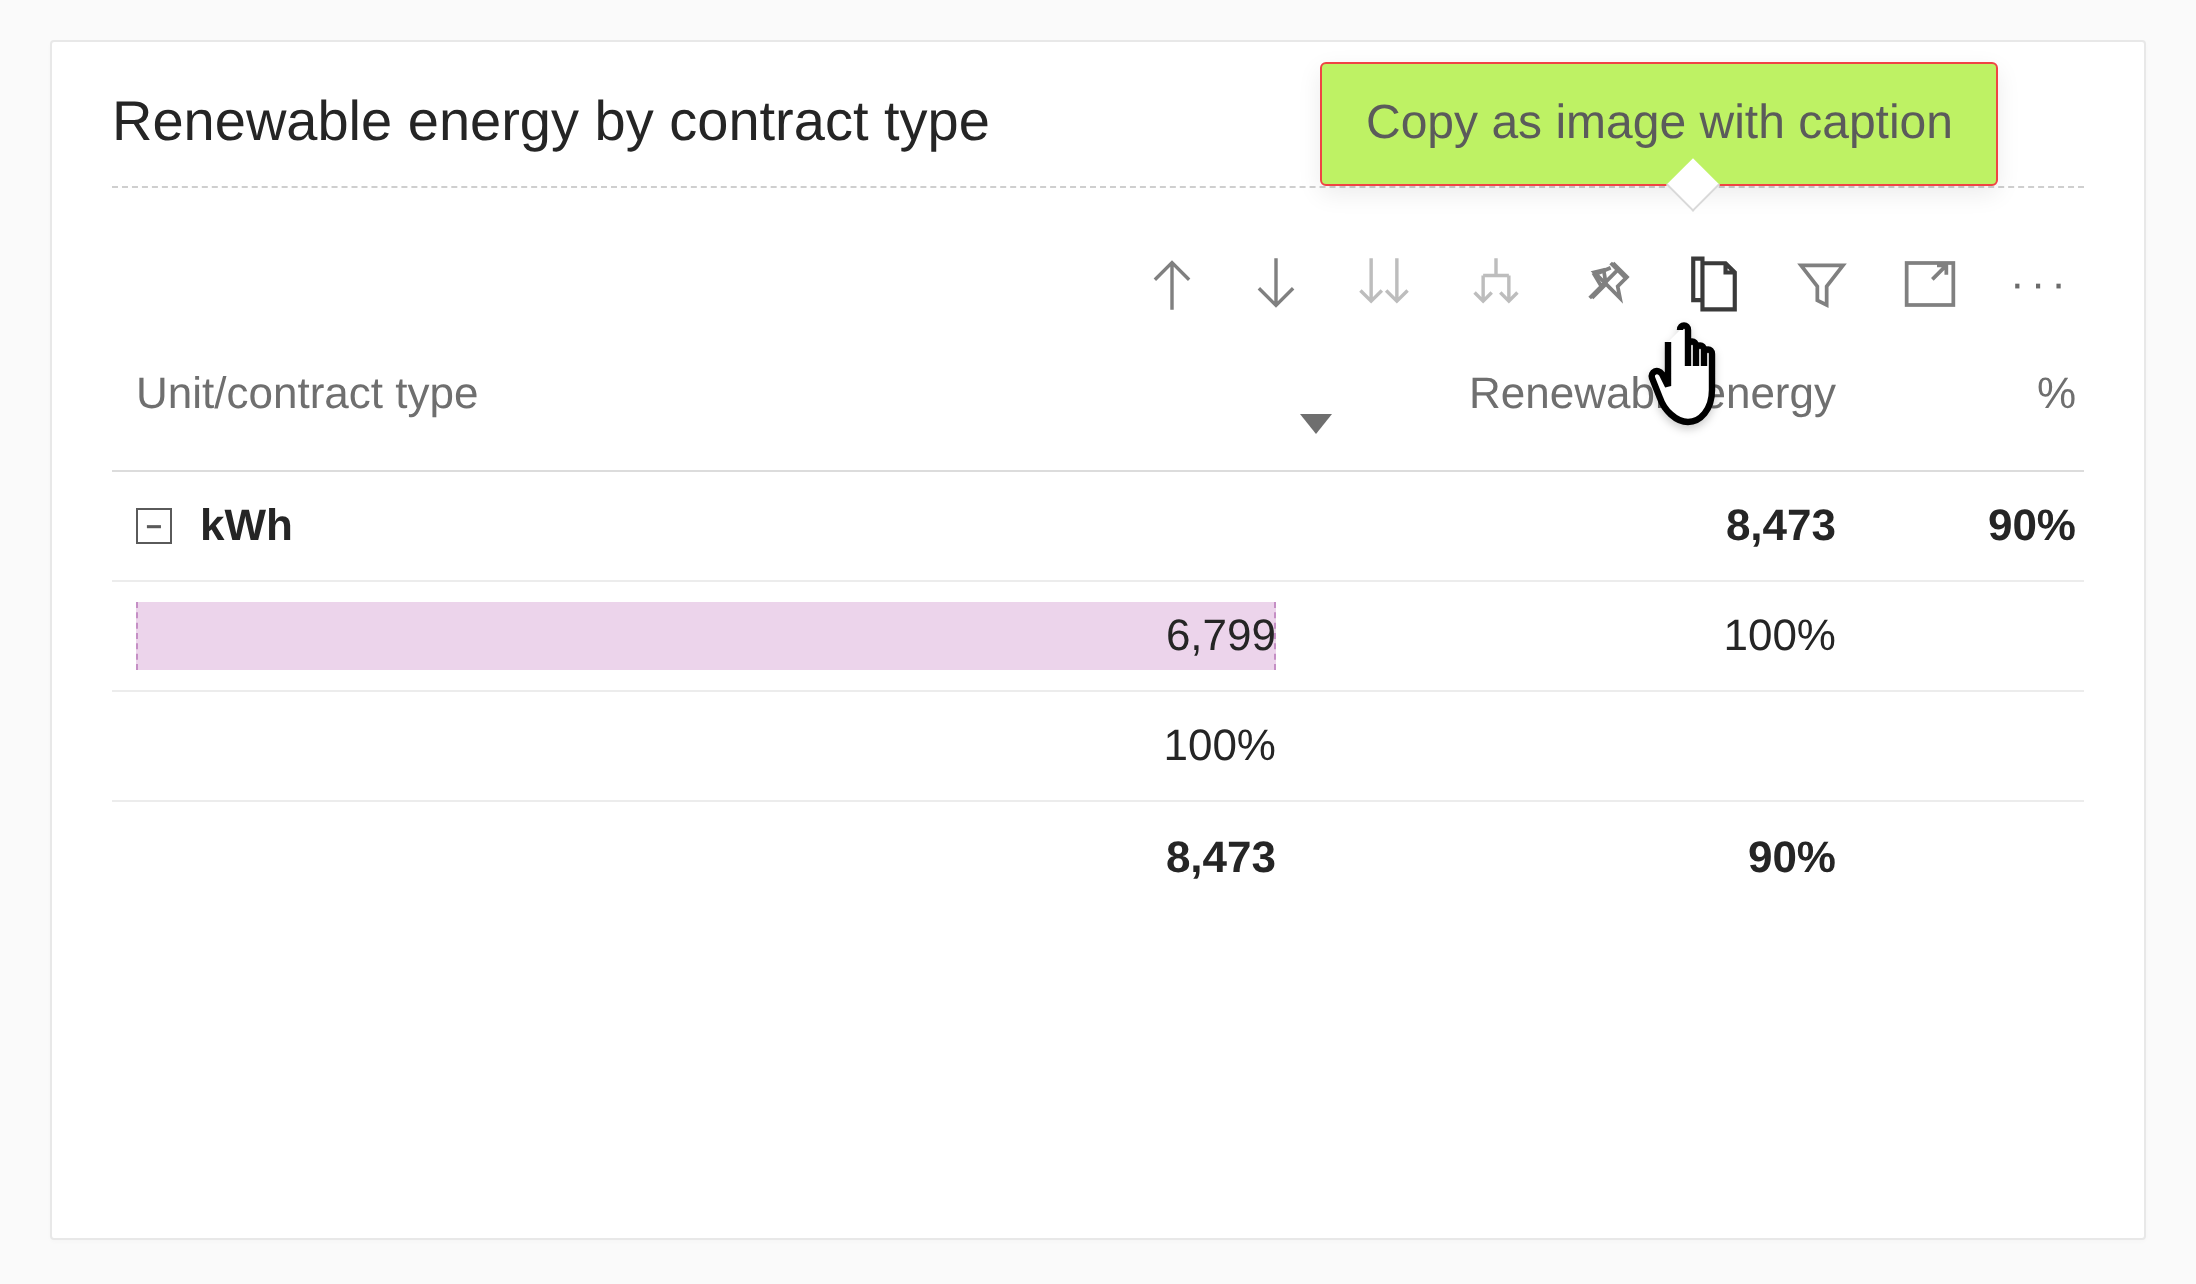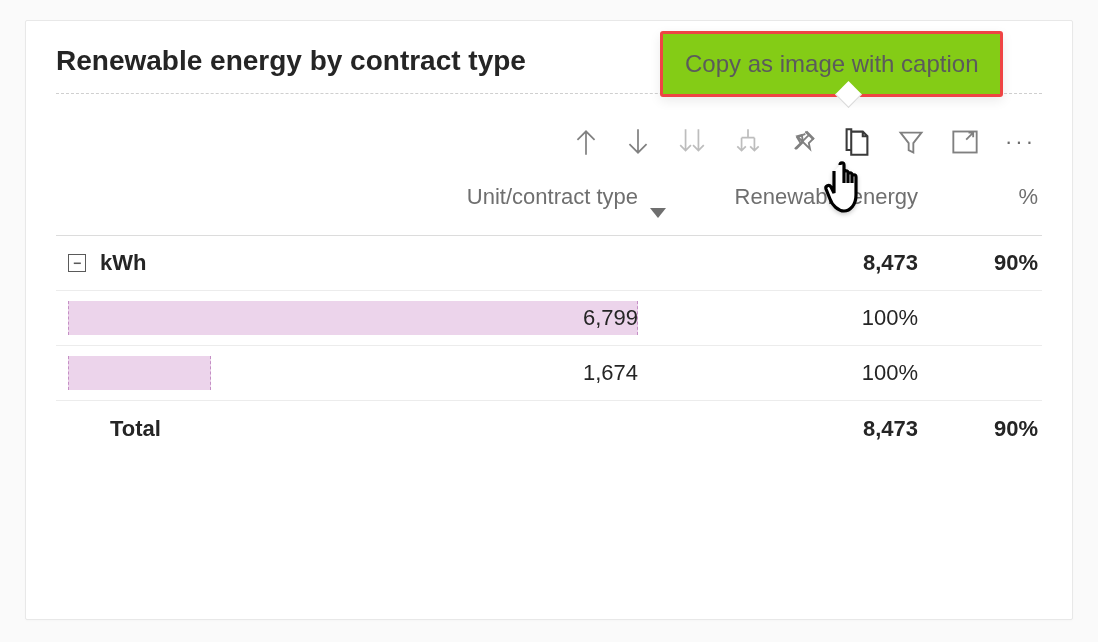--- a/index.html
+++ b/index.html
@@ -16,21 +16,21 @@
       border: 1px solid #e8e8e8;
       border-radius: 2px;
       width: 1048px;
       height: 600px;
       padding: 24px 30px 0 30px;
       position: relative;
       box-shadow: 0 1px 2px rgba(0,0,0,0.02);
     }
     .card-title {
       font-size: 28px;
-      font-weight: 700;
+      font-weight: 400;
       color: #252525;
       margin-bottom: 16px;
     }
     .toolbar {
       position: absolute;
       top: 106px;
       right: 36px;
       display: flex;
       align-items: center;
       gap: 26px;
@@ -47,22 +47,22 @@
     .overflow-dots {
       font-size: 22px;
       color: #6b6b6b;
       letter-spacing: 3px;
     }
 
     .tooltip {
       position: absolute;
       top: 10px;
       left: 634px;
-      background: #84cc16;
-      border: 3px solid #ef4444;
+      background: #bef264;
+      border: 1px solid #ef4444;
       border-radius: 3px;
       padding: 16px 22px;
       font-size: 24px;
       color: #5b5b5b;
       box-shadow: 0 4px 12px rgba(0,0,0,0.08);
       z-index: 20;
     }
     .tooltip::after {
       content: "";
       position: absolute;
@@ -84,21 +84,20 @@
       grid-template-columns: 570px 280px 120px;
       align-items: center;
       padding: 0 6px 0 12px;
       border-bottom: 1px solid #dcdcdc;
       height: 78px;
       position: relative;
     }
     .header-cell {
       font-size: 22px;
       color: #6f6f6f;
-      text-align: right;
     }
     .header-cell.num { text-align: right; }
     .sort-caret {
       position: absolute;
       left: 594px;
       top: 46px;
       color: #6f6f6f;
     }
 
     .row {
@@ -259,28 +258,23 @@
 
     <div class="row indent-1">
       <div class="num barcell">
         <div class="bar" style="width:100%"></div>
         <span class="val">6,799</span>
       </div>
       <div class="num"><span>100%</span></div>
     </div>
 
     <div class="row indent-1">
-      <div class="num barcell">
-        <div class="bar" style="width:25%"></div>
-        <span class="val">1,674</span>
-      </div>
       <div class="num"><span>100%</span></div>
     </div>
 
     <div class="footer-row">
-      <div class="name">Total</div>
       <div class="num">8,473</div>
       <div class="num">90%</div>
     </div>
 
   </div>
 
 </div>
 
 </body></html>

